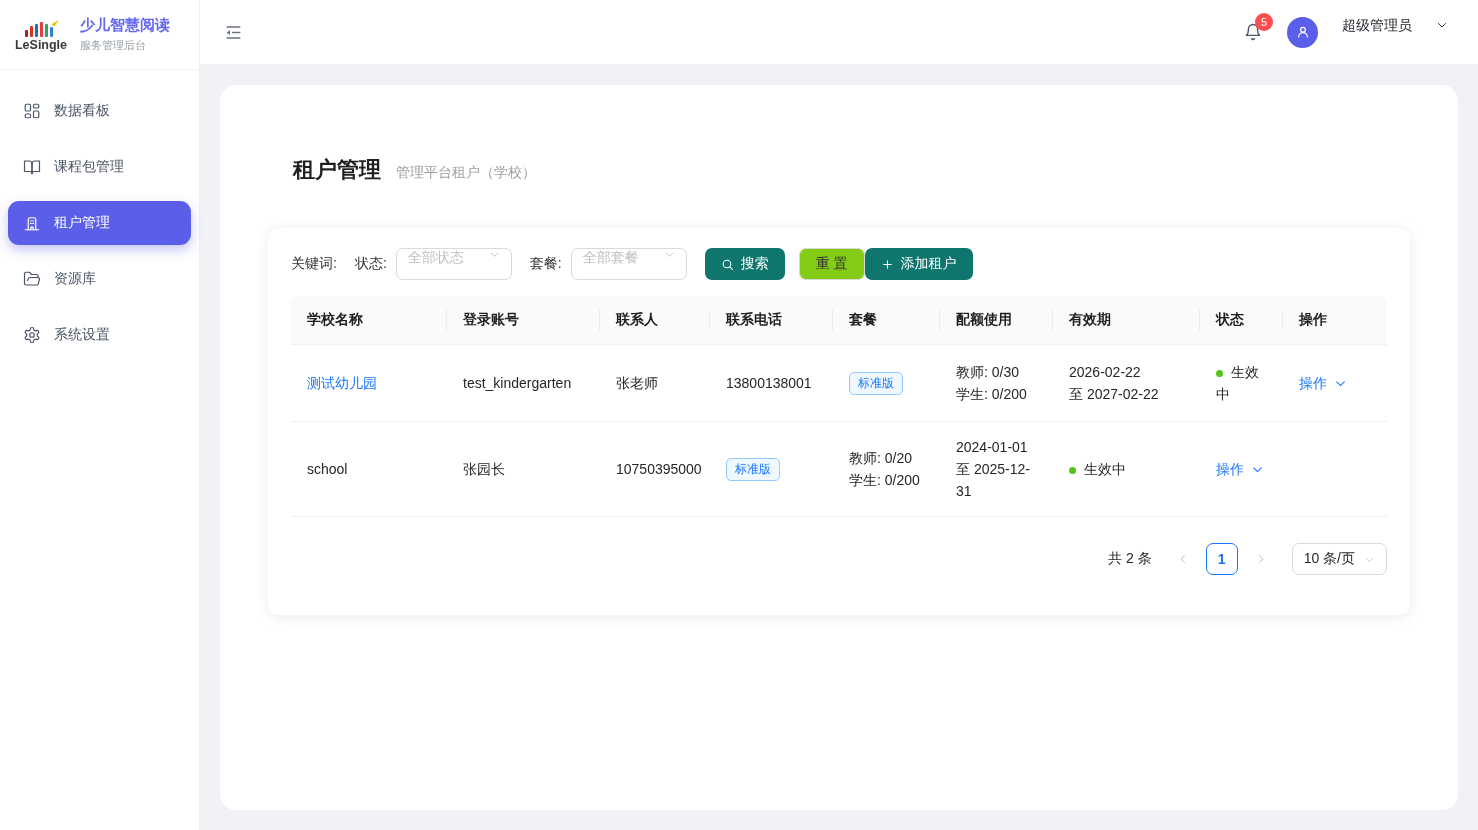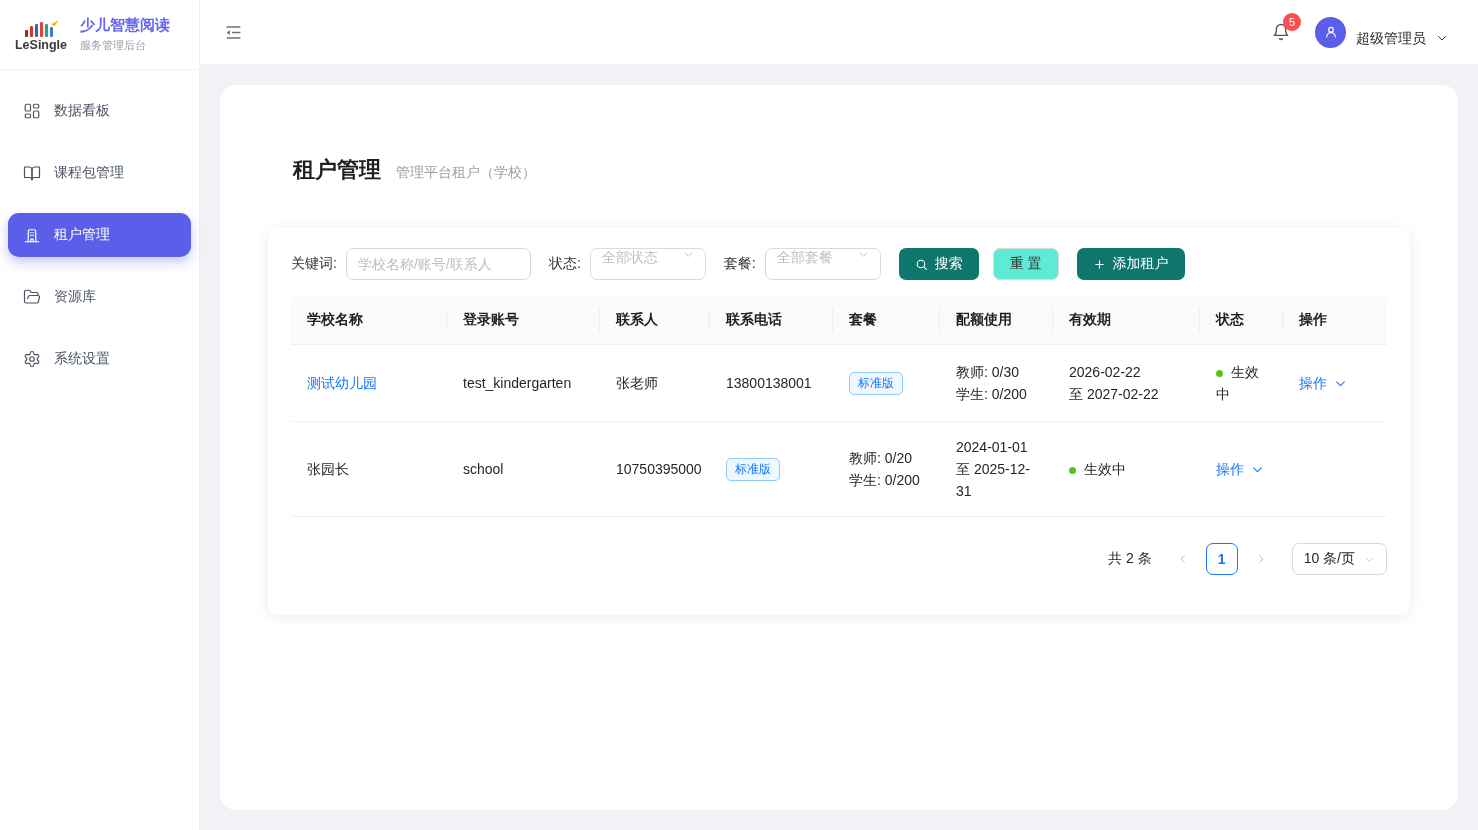--- a/index.html
+++ b/index.html
@@ -21,36 +21,36 @@
   .logo-bars span:nth-child(2){height:11px;background:#e0311f;}
   .logo-bars span:nth-child(3){height:13px;background:#2b6cb0;}
   .logo-bars span:nth-child(4){height:15px;background:#e53e3e;}
   .logo-bars span:nth-child(5){height:13px;background:#38a169;}
   .logo-bars span:nth-child(6){height:10px;background:#3182ce;}
   .logo-leaf { width:0;height:0;border-left:4px solid transparent;border-bottom:8px solid #f1c40f; transform:rotate(35deg); margin-bottom:12px; }
   .logo-word { font-size:12.5px; font-weight:bold; color:#3a3a3a; }
   .brand-title { font-size:15px; font-weight:700; color:#6366f1; line-height:1.2; }
   .brand-subtitle { font-size:11px; color:#9aa0a6; margin-top:4px; }
 
-  .menu { padding:19px 8px; display:flex; flex-direction:column; gap:18px; }
+  .menu { padding:19px 8px; display:flex; flex-direction:column; gap:12px; }
   .menu-item { height:44px; display:flex; align-items:center; gap:13px; padding:0 15px; border-radius:11px; font-size:14px; color:#4b5563; cursor:pointer; }
   .menu-item .micon { display:flex; align-items:center; }
   .menu-item svg { width:18px; height:18px; stroke:currentColor; fill:none; stroke-width:1.6; stroke-linecap:round; stroke-linejoin:round; }
   .menu-item.active { background:#5a5ee9; color:#fff; box-shadow:0 5px 12px rgba(90,94,233,.35); }
 
   
   .main { flex:1; display:flex; flex-direction:column; min-width:0; }
   .topbar { height:65px; flex-shrink:0; background:#fff; display:flex; align-items:center; justify-content:space-between; padding:0 30px 0 24px; border-bottom:1px solid #f2f2f2; }
   .fold-btn { cursor:pointer; display:flex; }
   .fold-btn svg { width:19px; height:19px; stroke:#6b7280; fill:#6b7280; stroke-width:1.8; stroke-linecap:round; }
   .topbar-right { display:flex; align-items:center; gap:24px; }
   .bell-wrap { position:relative; cursor:pointer; display:flex; }
   .bell-wrap svg { width:20px; height:20px; stroke:#4b5563; fill:none; stroke-width:1.7; stroke-linecap:round; stroke-linejoin:round; }
   .badge { position:absolute; top:-9px; right:-10px; background:#ff4d4f; color:#fff; font-size:11px; min-width:18px; height:18px; border-radius:9px; display:flex; align-items:center; justify-content:center; padding:0 5px; }
-  .user { display:flex; align-items:flex-end; gap:10px; cursor:pointer; }
+  .user { display:flex; align-items:flex-start; gap:24px; cursor:pointer; }
   .avatar { width:31px; height:31px; border-radius:50%; background:#5a5ee9; display:flex; align-items:center; justify-content:center; }
   .avatar svg { width:16px; height:16px; stroke:#fff; fill:none; stroke-width:1.8; stroke-linecap:round; stroke-linejoin:round; }
   .user-name { font-size:14px; color:#1f2329; }
   .user-caret svg { width:12px; height:12px; stroke:#333; fill:none; stroke-width:2; stroke-linecap:round; stroke-linejoin:round; }
 
   .content { flex:1; padding:20px; min-height:0; }
   .card { background:#fff; border-radius:16px; height:100%; padding:70px 48px 0; overflow:hidden; }
   .page-head { margin:0 0 43px 25px; display:flex; align-items:baseline; gap:15px; }
   .page-title { font-size:22px; font-weight:700; color:#1f1f1f; margin:0; }
   .page-sub { font-size:14px; color:#9e9e9e; }
@@ -60,22 +60,22 @@
   
   .filters { display:flex; align-items:center; margin-bottom:16px; font-size:14px; color:#333; }
   .fgroup { display:flex; align-items:center; gap:9px; margin-right:18px; }
   .keyword-input { width:185px; height:32px; border:1px solid #d9d9d9; border-radius:7px; padding:0 11px; font-size:14px; color:#333; font-family:inherit; outline:none; }
   .keyword-input::placeholder { color:#bfbfbf; }
   .select { width:116px; height:32px; border:1px solid #d9d9d9; border-radius:7px; display:flex; align-items:flex-start; justify-content:space-between; padding:0 11px; color:#bfbfbf; font-size:14px; background:#fff; cursor:pointer; }
   .select svg { width:11px; height:11px; stroke:#bfbfbf; fill:none; stroke-width:2; stroke-linecap:round; stroke-linejoin:round; }
   .btn { height:32px; border-radius:7px; font-size:14px; display:inline-flex; align-items:center; justify-content:center; gap:7px; cursor:pointer; border:none; padding:0 16px; font-family:inherit; }
   .btn svg { width:13px; height:13px; stroke:#fff; fill:none; stroke-width:2; stroke-linecap:round; stroke-linejoin:round; }
   .btn-primary { background:#0f766e; color:#fff; }
-  .btn-default { background:#5eead4; border:1px solid #d9d9d9; color:#333; margin-left:1px; }
-  .btn-add { margin-left:18px; }
+  .btn-default { background:#84cc16; border:1px solid #d9d9d9; color:#333; margin-left:1px; }
+  .btn-add { }
 
   
   .grid-cols { display:grid; grid-template-columns:156px 153px 110px 123px 107px 113px 147px 83px 1fr; }
   .t-head { background:#fafafa; border-radius:8px 8px 0 0; border-bottom:1px solid #f0f0f0; }
   .th { padding:15px 16px; font-weight:700; font-size:14px; color:#1f1f1f; position:relative; }
   .th:not(:last-child)::after { content:""; position:absolute; right:0; top:50%; transform:translateY(-50%); width:1px; height:22px; background:#ececec; }
   .t-row { border-bottom:1px solid #f0f0f0; align-items:center; min-height:77px; }
   .td { padding:14px 16px; line-height:22px; font-size:14px; color:#262626; }
   .link { color:#1677ff; cursor:pointer; }
   .tag { display:inline-block; padding:1px 8px; font-size:12px; color:#1677ff; background:#f0f8ff; border:1px solid #91caff; border-radius:5px; line-height:19px; }
@@ -211,21 +211,20 @@
         <div class="page-head">
           <h1 class="page-title">租户管理</h1>
           <span class="page-sub">管理平台租户（学校）</span>
         </div>
 
         <div class="panel">
 
           <div class="filters">
             <div class="fgroup">
               <span class="f-label">关键词:</span>
-              <input class="keyword-input" type="text" placeholder="学校名称/账号/联系人" style="">
             </div>
             <div class="fgroup">
               <span class="f-label">状态:</span>
               <div class="select">
                 <span>全部状态</span>
                 <svg viewBox="0 0 24 24">
                     <polyline points="5 9 12 16 19 9"></polyline>
                   </svg>
               </div>
             </div>
@@ -291,22 +290,22 @@
                 <span class="action">
                   <span>操作</span>
                   <svg viewBox="0 0 24 24">
                       <polyline points="5 9 12 16 19 9"></polyline>
                     </svg>
                 </span>
               </div>
             </div>
 
             <div class="t-row grid-cols">
+              <div class="td">school</div>
               <div class="td">张园长</div>
-              <div class="td">school</div>
               <div class="td">10750395000</div>
               <div class="td"><span class="tag">标准版</span></div>
               <div class="td">
                 <div>教师: 0/20</div>
                 <div>学生: 0/200</div>
               </div>
               <div class="td">
                 <div>2024-01-01</div>
                 <div>至 2025-12-31</div>
               </div>

